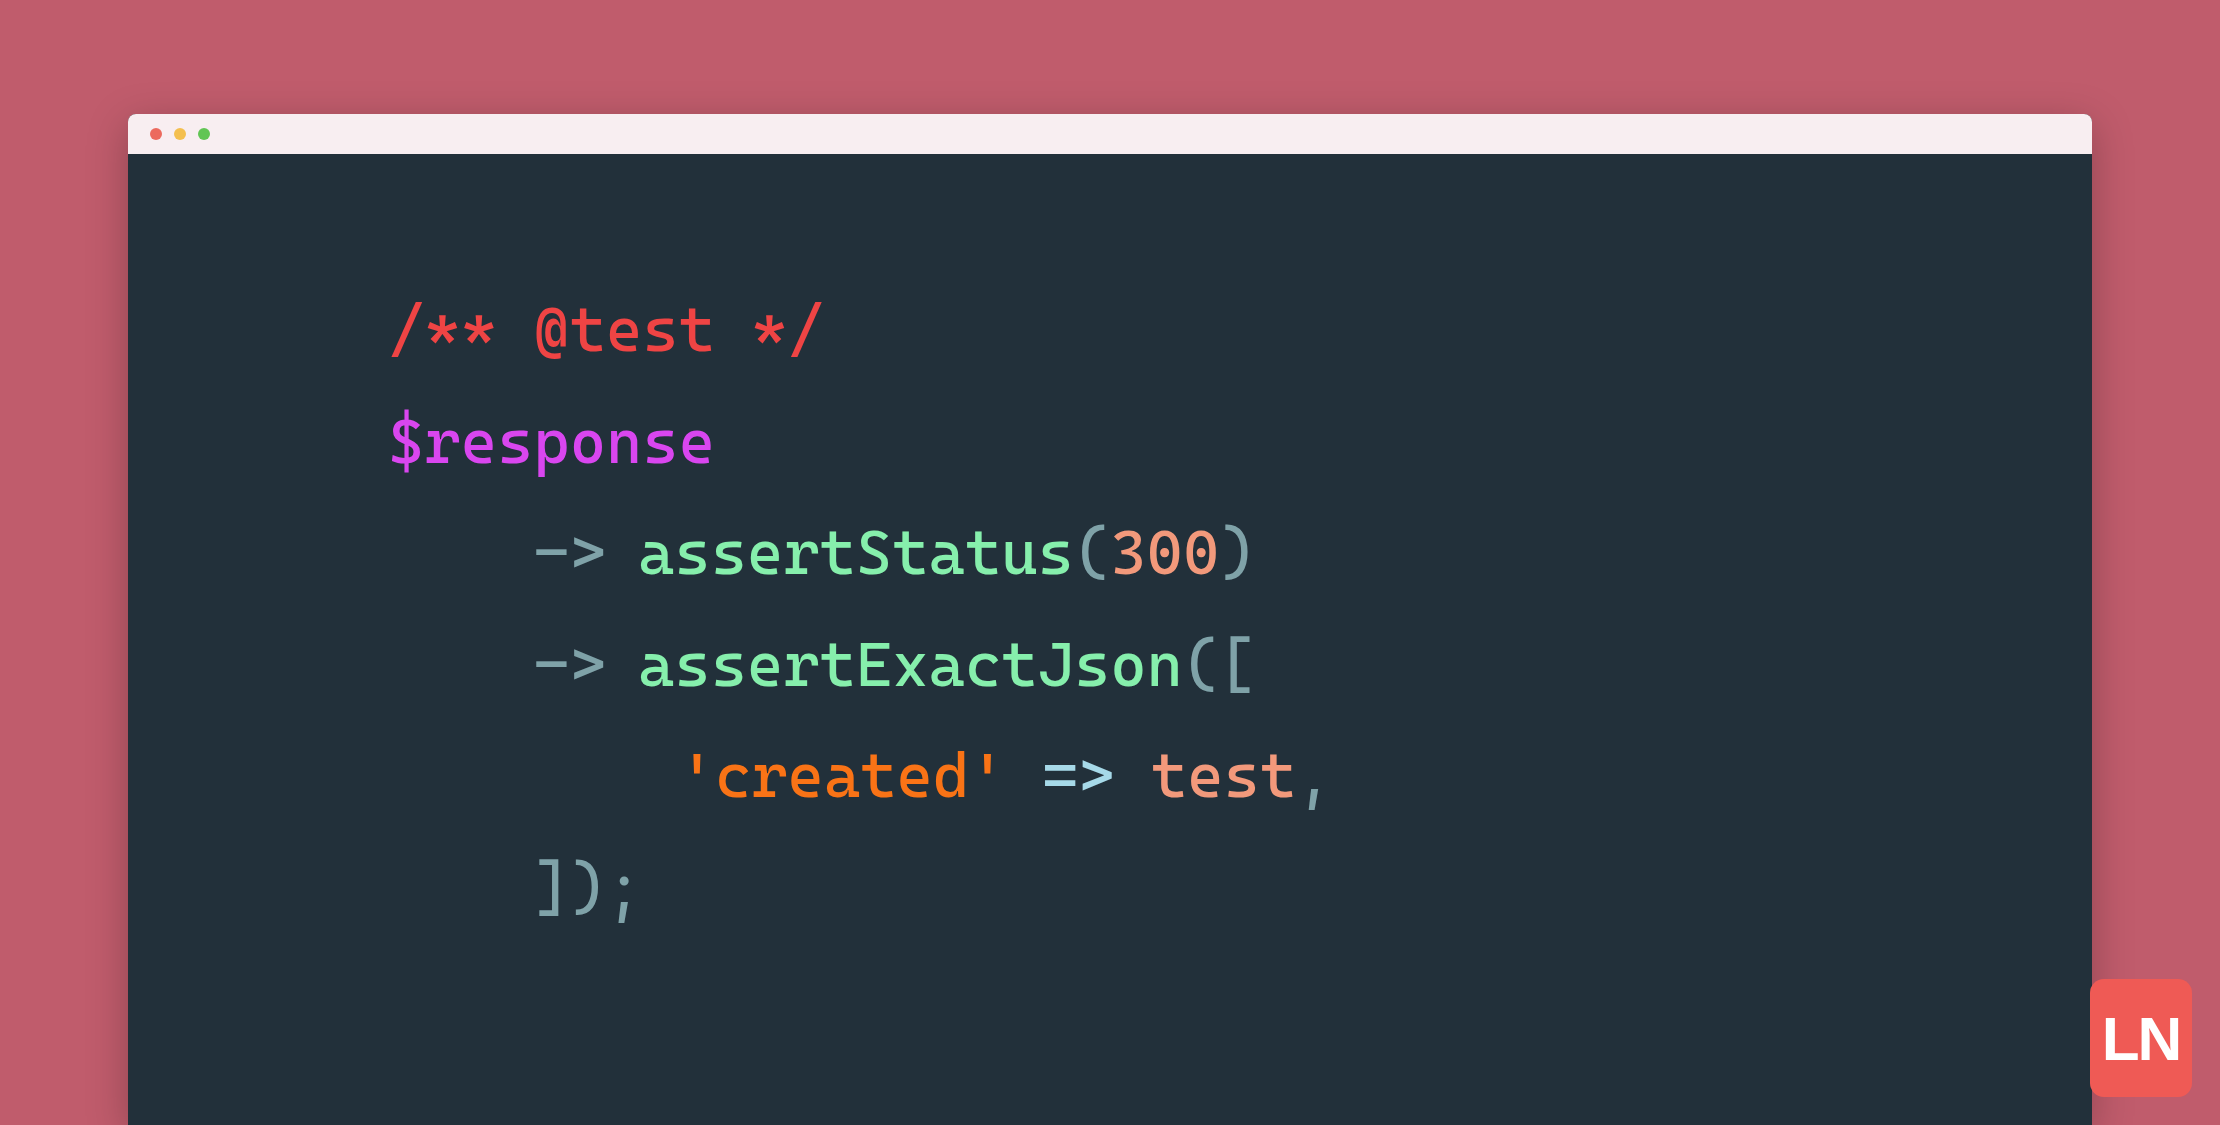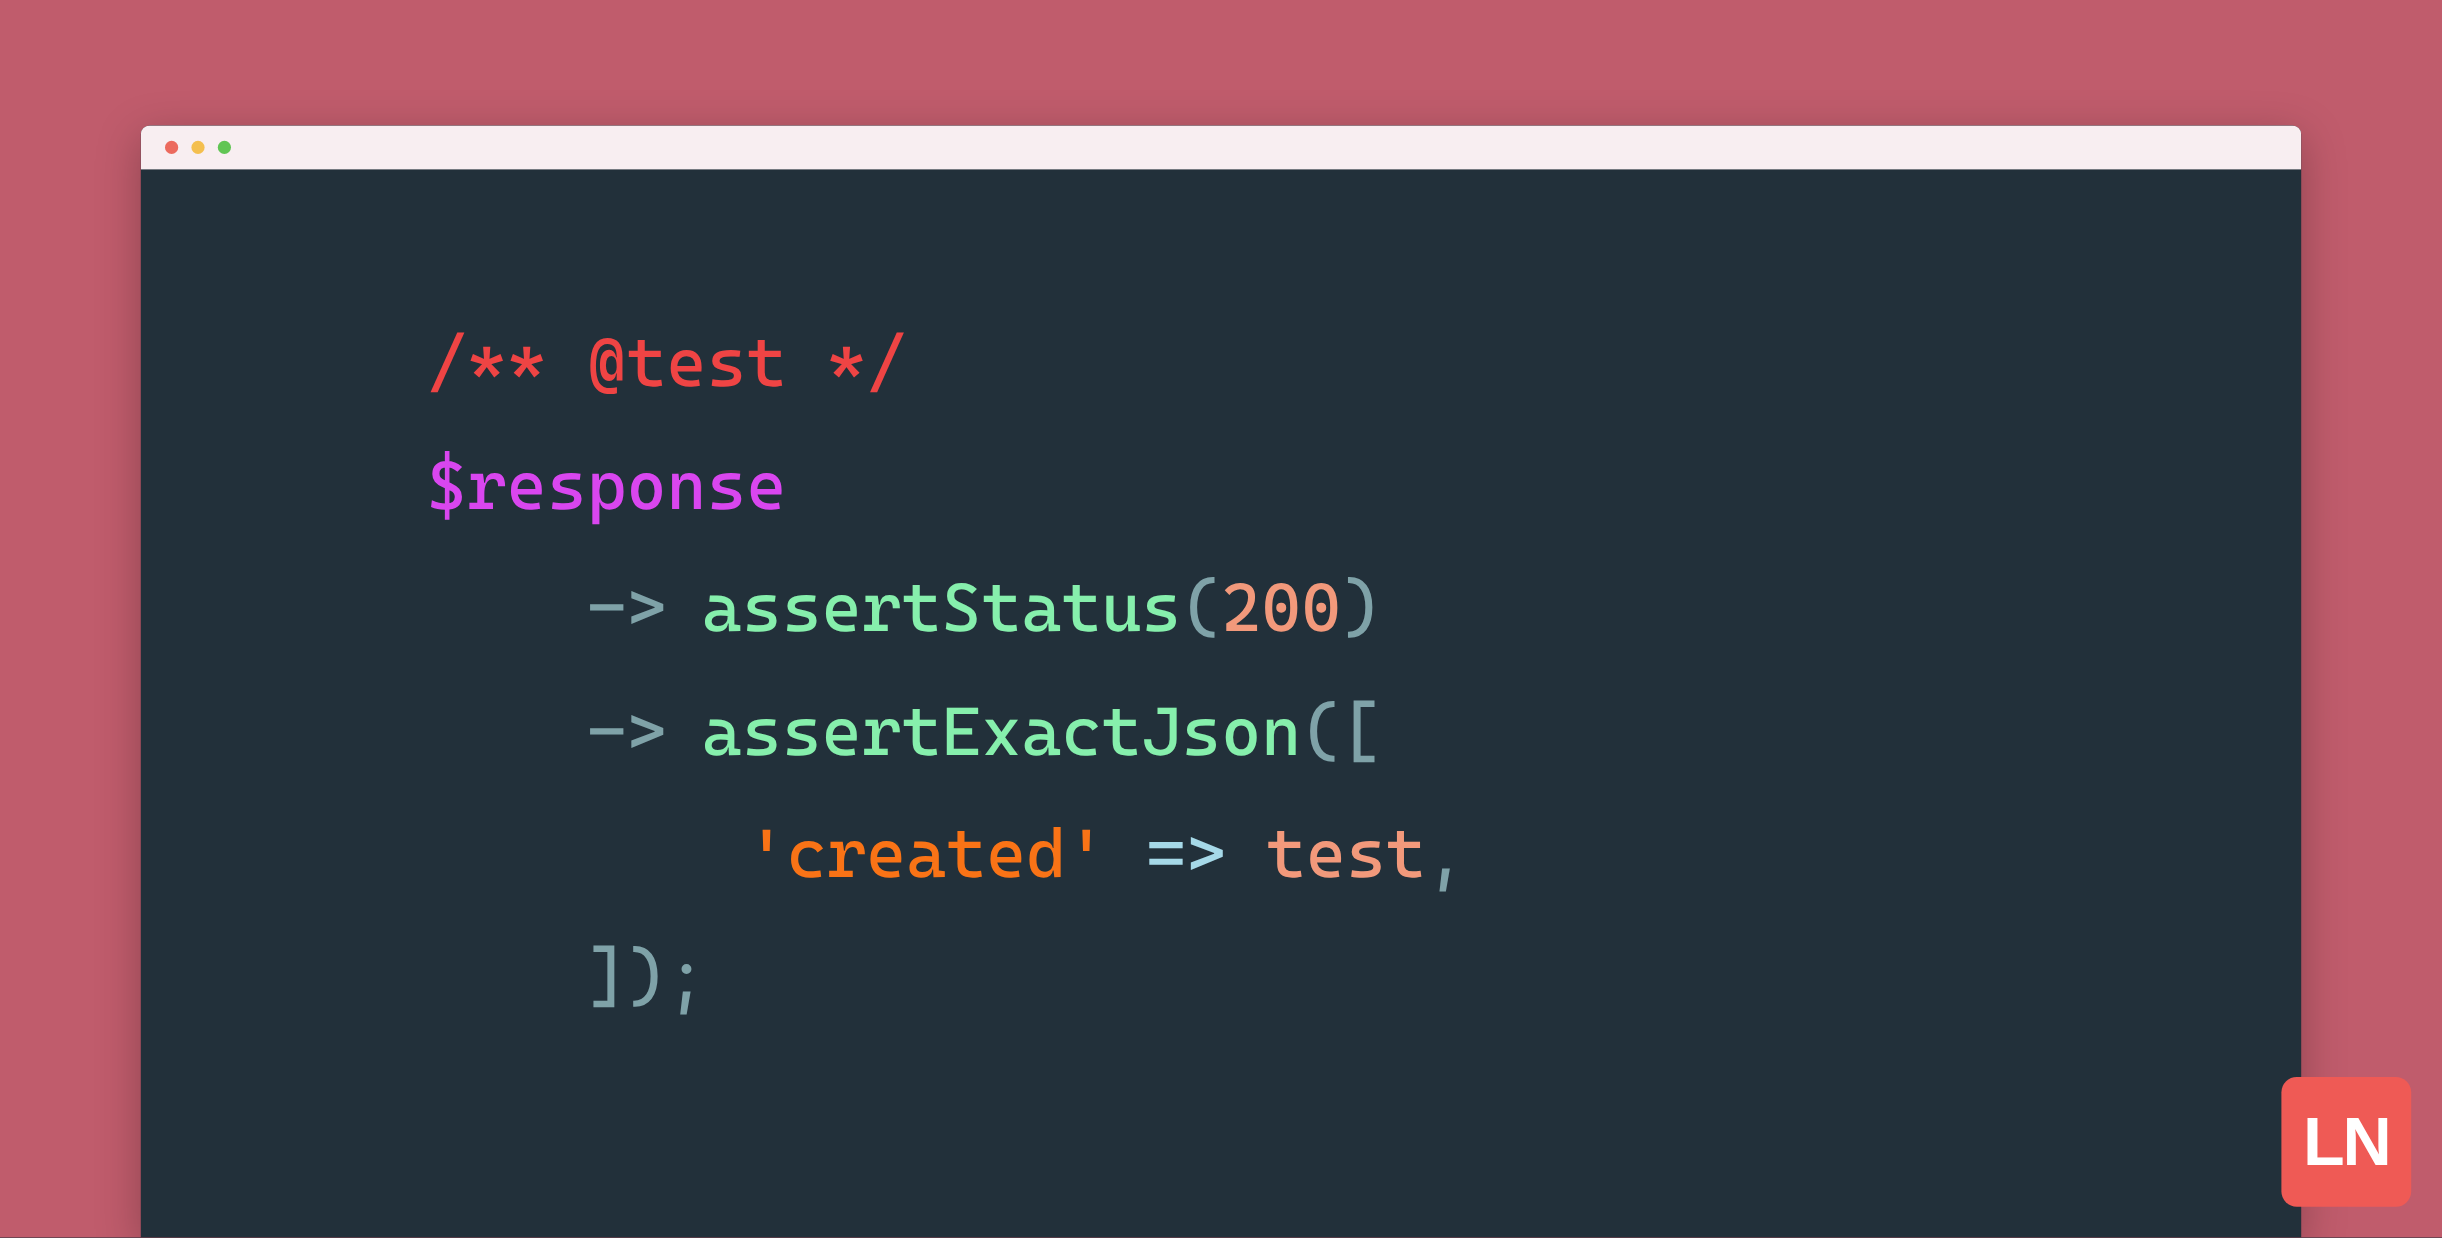--- a/index.html
+++ b/index.html
@@ -54,21 +54,21 @@
     .method { color: #86efac; margin-left: 32px; }
     .paren { color: #7fa2a8; }
     .number { color: #f2997b; }
     .string { color: #f97316; }
     .fat-arrow { color: #a6d9e8; }
     .boolean { color: #f2997b; }
     .logo {
       position: absolute;
       right: 28px;
       bottom: 28px;
-      width: 118px;
+      width: 102px;
       height: 118px;
       background: #ef5a55;
       border-radius: 14px;
       display: flex;
       align-items: center;
       justify-content: center;
     }
     .logo-text {
       color: #fff;
       font-family: -apple-system, BlinkMacSystemFont, 'Segoe UI', Arial, sans-serif;
@@ -81,21 +81,21 @@
 <body>
 
 <div class="window">
   <div class="title-bar">
     <div class="traffic-light red"></div>
     <div class="traffic-light yellow"></div>
     <div class="traffic-light green"></div>
   </div>
   <div class="editor"><span class="comment">/** @test */</span>
 <span class="variable">$response</span>
-<span>    </span><span class="operator">-&gt;</span><span class="method">assertStatus</span><span class="paren">(</span><span class="number">200</span><span class="paren">)</span>
+<span>    </span><span class="operator">-&gt;</span><span class="method">assertStatus</span><span class="paren">(</span><span class="number">300</span><span class="paren">)</span>
 <span>    </span><span class="operator">-&gt;</span><span class="method">assertExactJson</span><span class="paren">([</span>
 <span>        </span><span class="string">'created'</span><span> </span><span class="fat-arrow">=&gt;</span><span> </span><span class="boolean">test</span><span class="operator">,</span>
 <span>    </span><span class="paren">]);</span></div>
 </div>
 
 <div class="logo">
   <span class="logo-text">LN</span>
 </div>
 
 </body></html>

